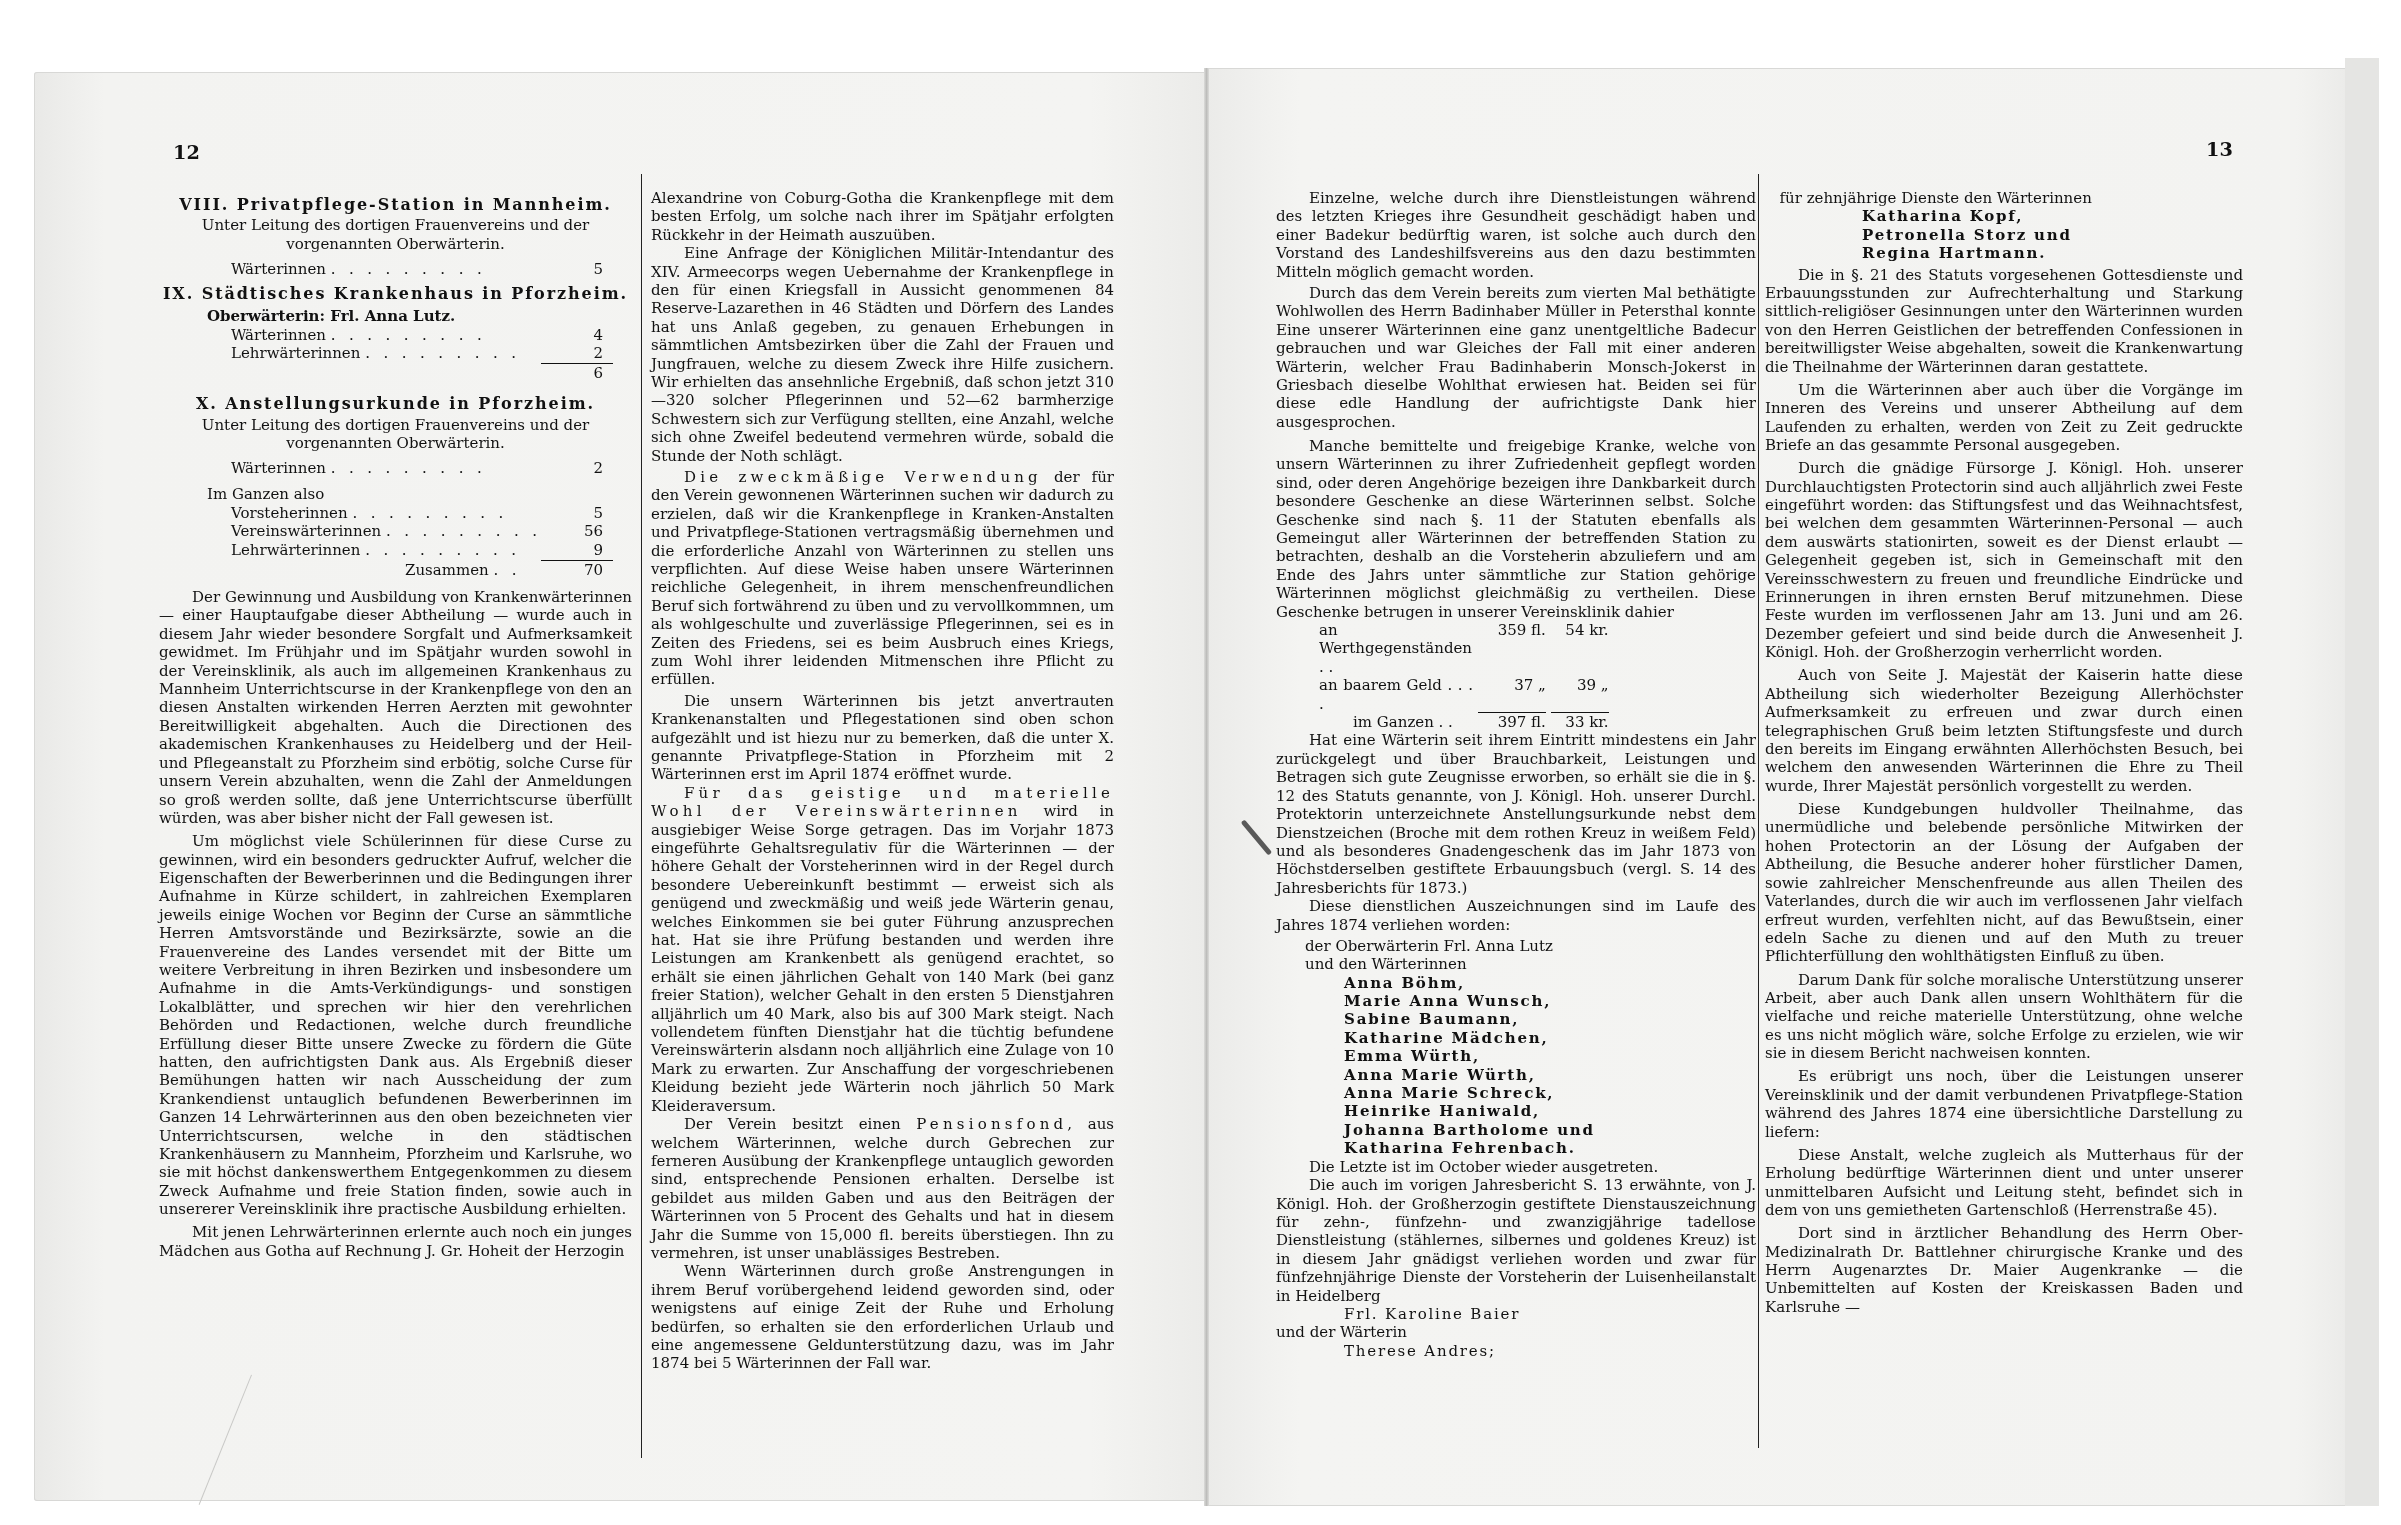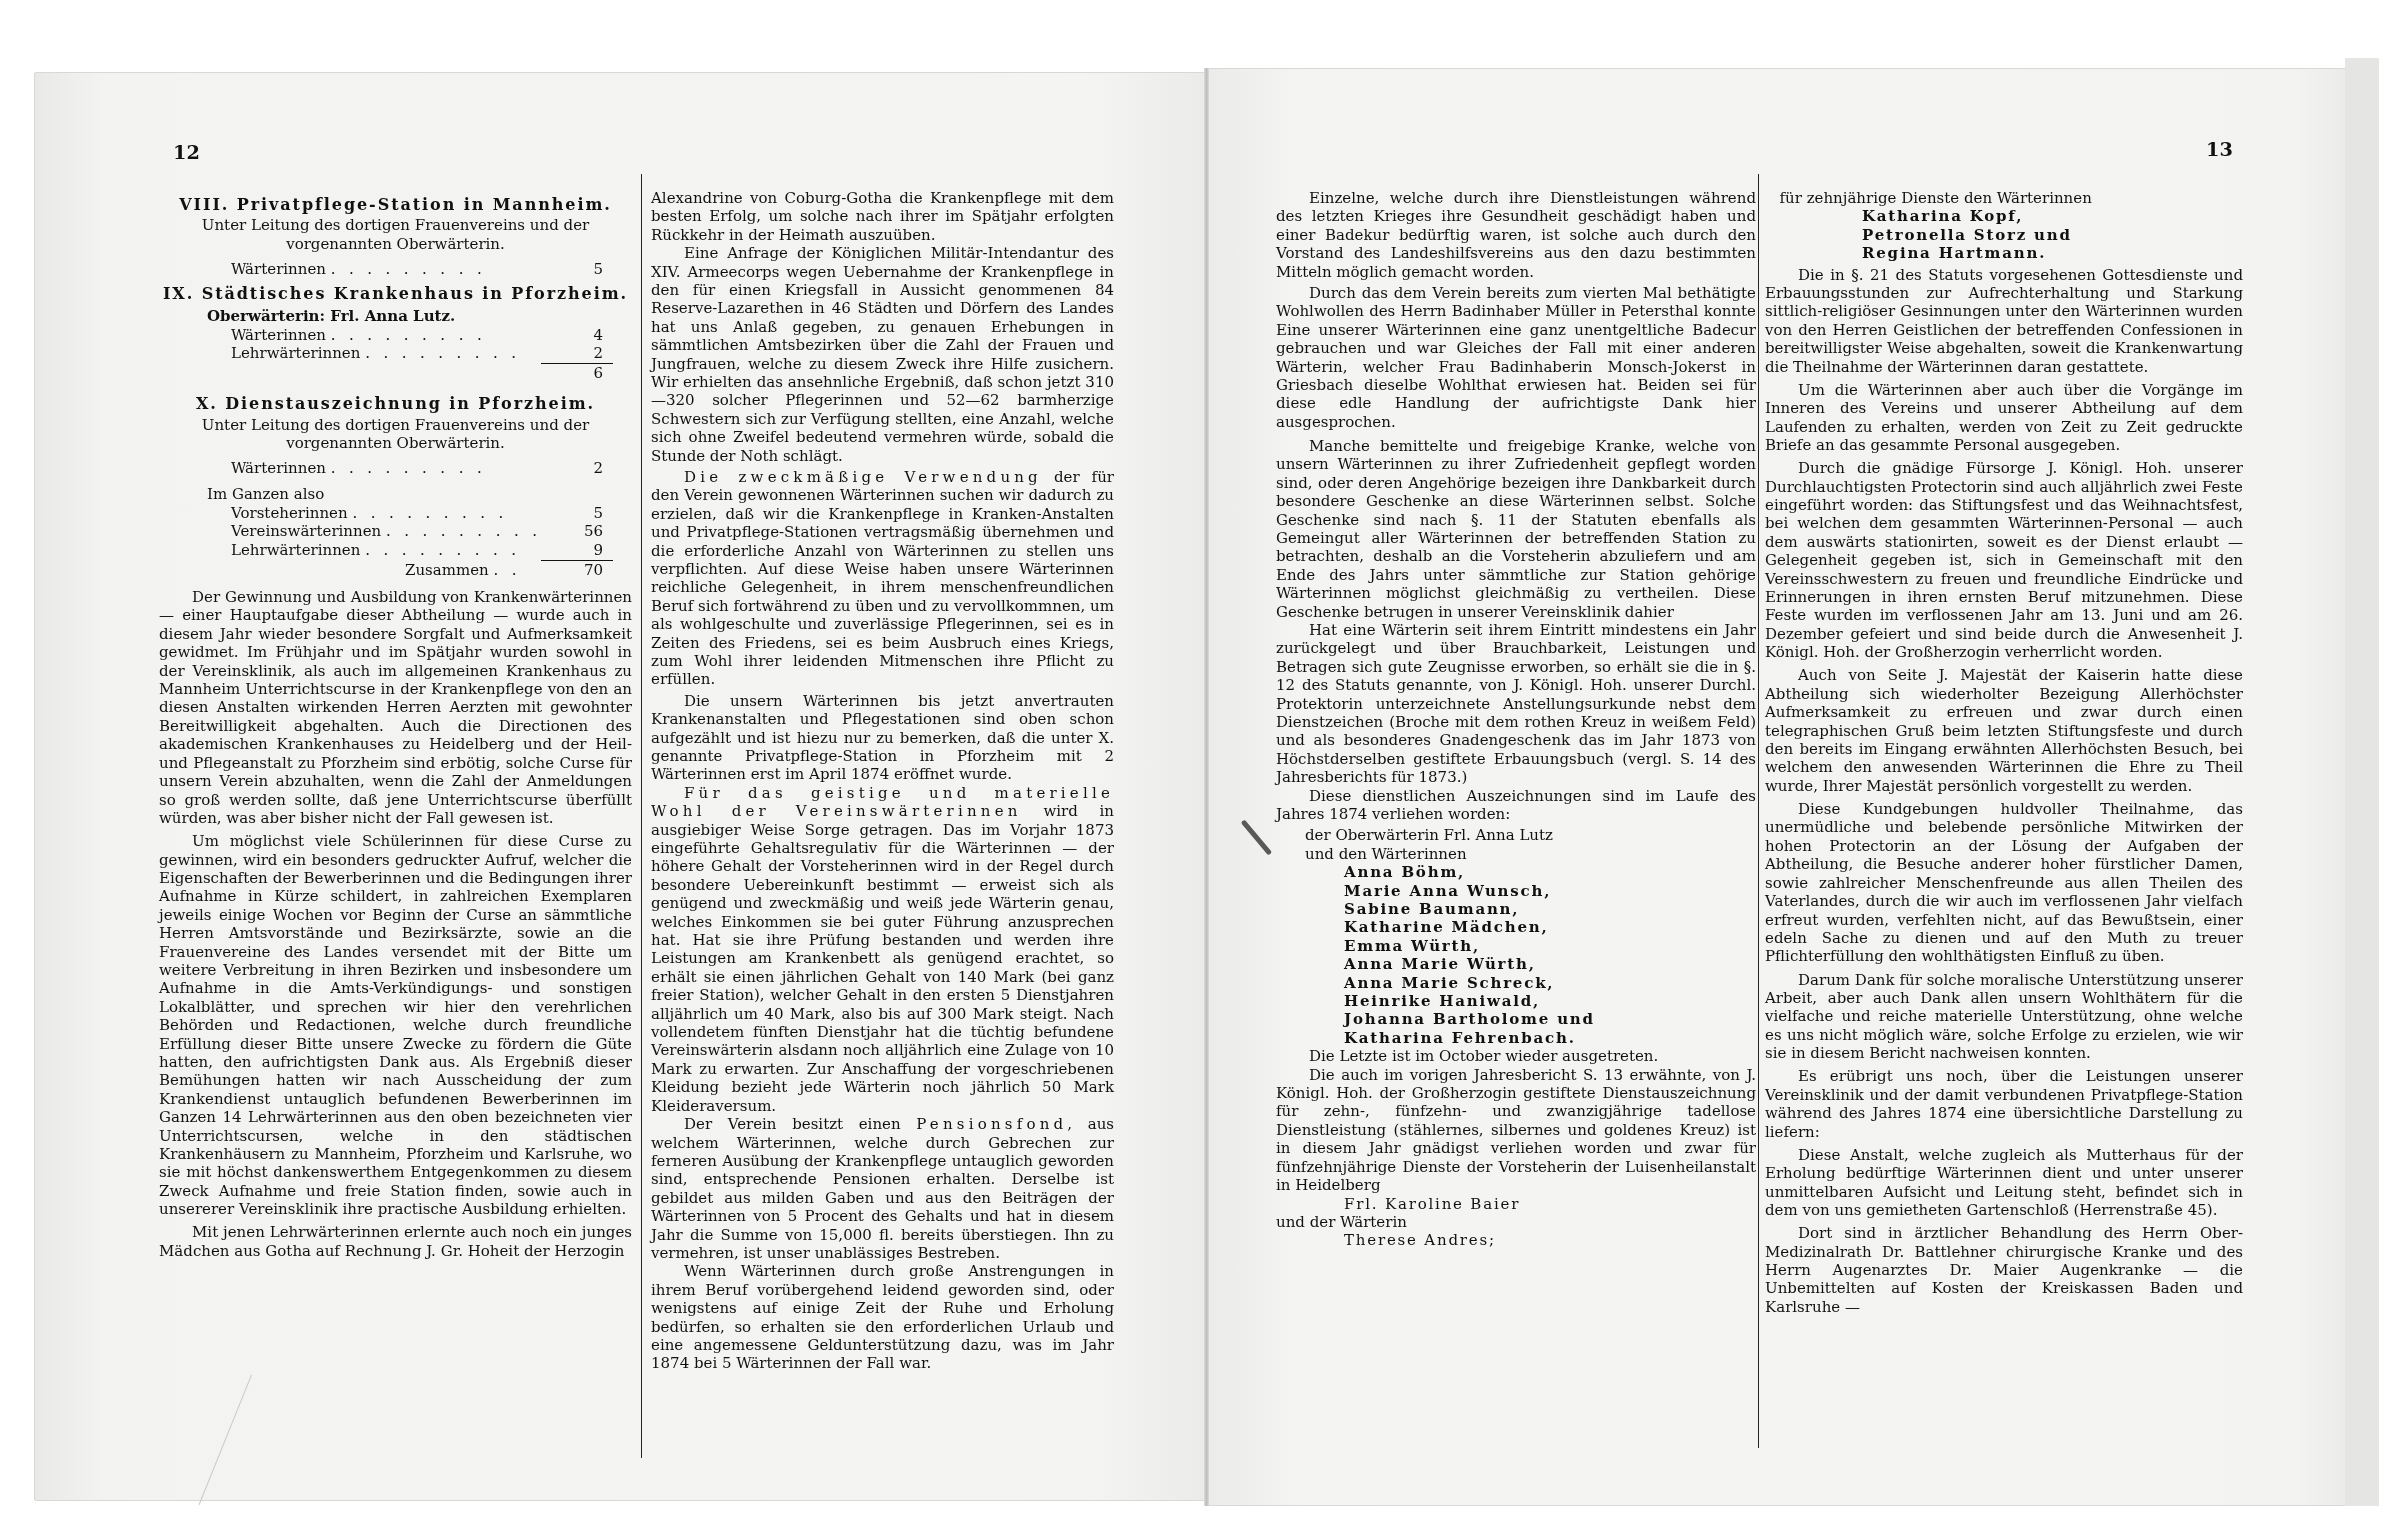--- a/index.html
+++ b/index.html
@@ -78,21 +78,21 @@
   <div class="row" style="padding-left:72px;">
     <span class="lbl">Lehrwärterinnen</span>
       <span class="dots">.........</span>
       <span class="val">2</span>
   </div>
   <div class="sum-line"></div>
   <div class="row">
     <span class="dots"></span>
       <span class="val">6</span>
   </div>
-  <div class="h h-title" style="margin-top:12.5px;">X. Dienstauszeichnung in Pforzheim.</div>
+  <div class="h h-title" style="margin-top:12.5px;">X. Anstellungsurkunde in Pforzheim.</div>
   <div class="sub">Unter Leitung des dortigen Frauenvereins und der vorgenannten Oberwärterin.</div>
   <div class="row" style="margin-top:6.8px;padding-left:72px;">
     <span class="lbl">Wärterinnen</span>
       <span class="dots">.........</span>
       <span class="val">2</span>
   </div>
   <p class="noindent" style="padding-left:48px;margin-top:7.7px;">Im Ganzen also</p>
   <div class="row" style="padding-left:72px;">
     <span class="lbl">Vorsteherinnen</span>
       <span class="dots">.........</span>
@@ -130,20 +130,31 @@
   <p><span>Der Verein besitzt einen </span><span class="sp">Pensionsfond</span><span>, aus welchem Wärterinnen, welche durch Gebrechen zur ferneren Ausübung der Krankenpflege untauglich geworden sind, entsprechende Pensionen erhalten. Derselbe ist gebildet aus milden Gaben und aus den Beiträgen der Wärterinnen von 5 Procent des Gehalts und hat in diesem Jahr die Summe von 15,000 fl. bereits überstiegen. Ihn zu vermehren, ist unser unablässiges Bestreben.</span></p>
   <p>Wenn Wärterinnen durch große Anstrengungen in ihrem Beruf vorübergehend leidend geworden sind, oder wenigstens auf einige Zeit der Ruhe und Erholung bedürfen, so erhalten sie den erforderlichen Urlaub und eine angemessene Geldunterstützung dazu, was im Jahr 1874 bei 5 Wärterinnen der Fall war.</p>
 </div>
 
 <div class="page-num" style="left:2206px; top:138px;">13</div>
 
 <div class="col" style="left:1276px; top:189px; width:480px;">
   <p>Einzelne, welche durch ihre Dienstleistungen während des letzten Krieges ihre Gesundheit geschädigt haben und einer Badekur bedürftig waren, ist solche auch durch den Vorstand des Landeshilfsvereins aus den dazu bestimmten Mitteln möglich gemacht worden.</p>
   <p style="margin-top:2.9px;">Durch das dem Verein bereits zum vierten Mal bethätigte Wohlwollen des Herrn Badinhaber Müller in Petersthal konnte Eine unserer Wärterinnen eine ganz unentgeltliche Badecur gebrauchen und war Gleiches der Fall mit einer anderen Wärterin, welcher Frau Badinhaberin Monsch-Jokerst in Griesbach dieselbe Wohlthat erwiesen hat. Beiden sei für diese edle Handlung der aufrichtigste Dank hier ausgesprochen.</p>
   <p style="margin-top:5.8px;">Manche bemittelte und freigebige Kranke, welche von unsern Wärterinnen zu ihrer Zufriedenheit gepflegt worden sind, oder deren Angehörige bezeigen ihre Dankbarkeit durch besondere Geschenke an diese Wärterinnen selbst. Solche Geschenke sind nach §. 11 der Statuten ebenfalls als Gemeingut aller Wärterinnen der betreffenden Station zu betrachten, deshalb an die Vorsteherin abzuliefern und am Ende des Jahrs unter sämmtliche zur Station gehörige Wärterinnen möglichst gleichmäßig zu vertheilen. Diese Geschenke betrugen in unserer Vereinsklinik dahier</p>
+  <div class="money">
+    <span>an Werthgegenständen . .</span>
+    <span class="r">359 fl.</span>
+    <span class="r">54 kr.</span>
+    <span>an baarem Geld . . . .</span>
+    <span class="r ul">37 „</span>
+    <span class="r ul">39 „</span>
+    <span style="padding-left:34px;">im Ganzen . .</span>
+    <span class="r">397 fl.</span>
+    <span class="r">33 kr.</span>
+  </div>
   <p>Hat eine Wärterin seit ihrem Eintritt mindestens ein Jahr zurückgelegt und über Brauchbarkeit, Leistungen und Betragen sich gute Zeugnisse erworben, so erhält sie die in §. 12 des Statuts genannte, von J. Königl. Hoh. unserer Durchl. Protektorin unterzeichnete Anstellungsurkunde nebst dem Dienstzeichen (Broche mit dem rothen Kreuz in weißem Feld) und als besonderes Gnadengeschenk das im Jahr 1873 von Höchstderselben gestiftete Erbauungsbuch (vergl. S. 14 des Jahresberichts für 1873.)</p>
   <p>Diese dienstlichen Auszeichnungen sind im Laufe des Jahres 1874 verliehen worden:</p>
   <p class="noindent" style="padding-left:29px;margin-top:2.9px;">der Oberwärterin Frl. Anna Lutz</p>
   <p class="noindent" style="padding-left:29px;">und den Wärterinnen</p>
   <ul class="name-list">
     <li>Anna Böhm,</li>
     <li>Marie Anna Wunsch,</li>
     <li>Sabine Baumann,</li>
     <li>Katharine Mädchen,</li>
     <li>Emma Würth,</li>

